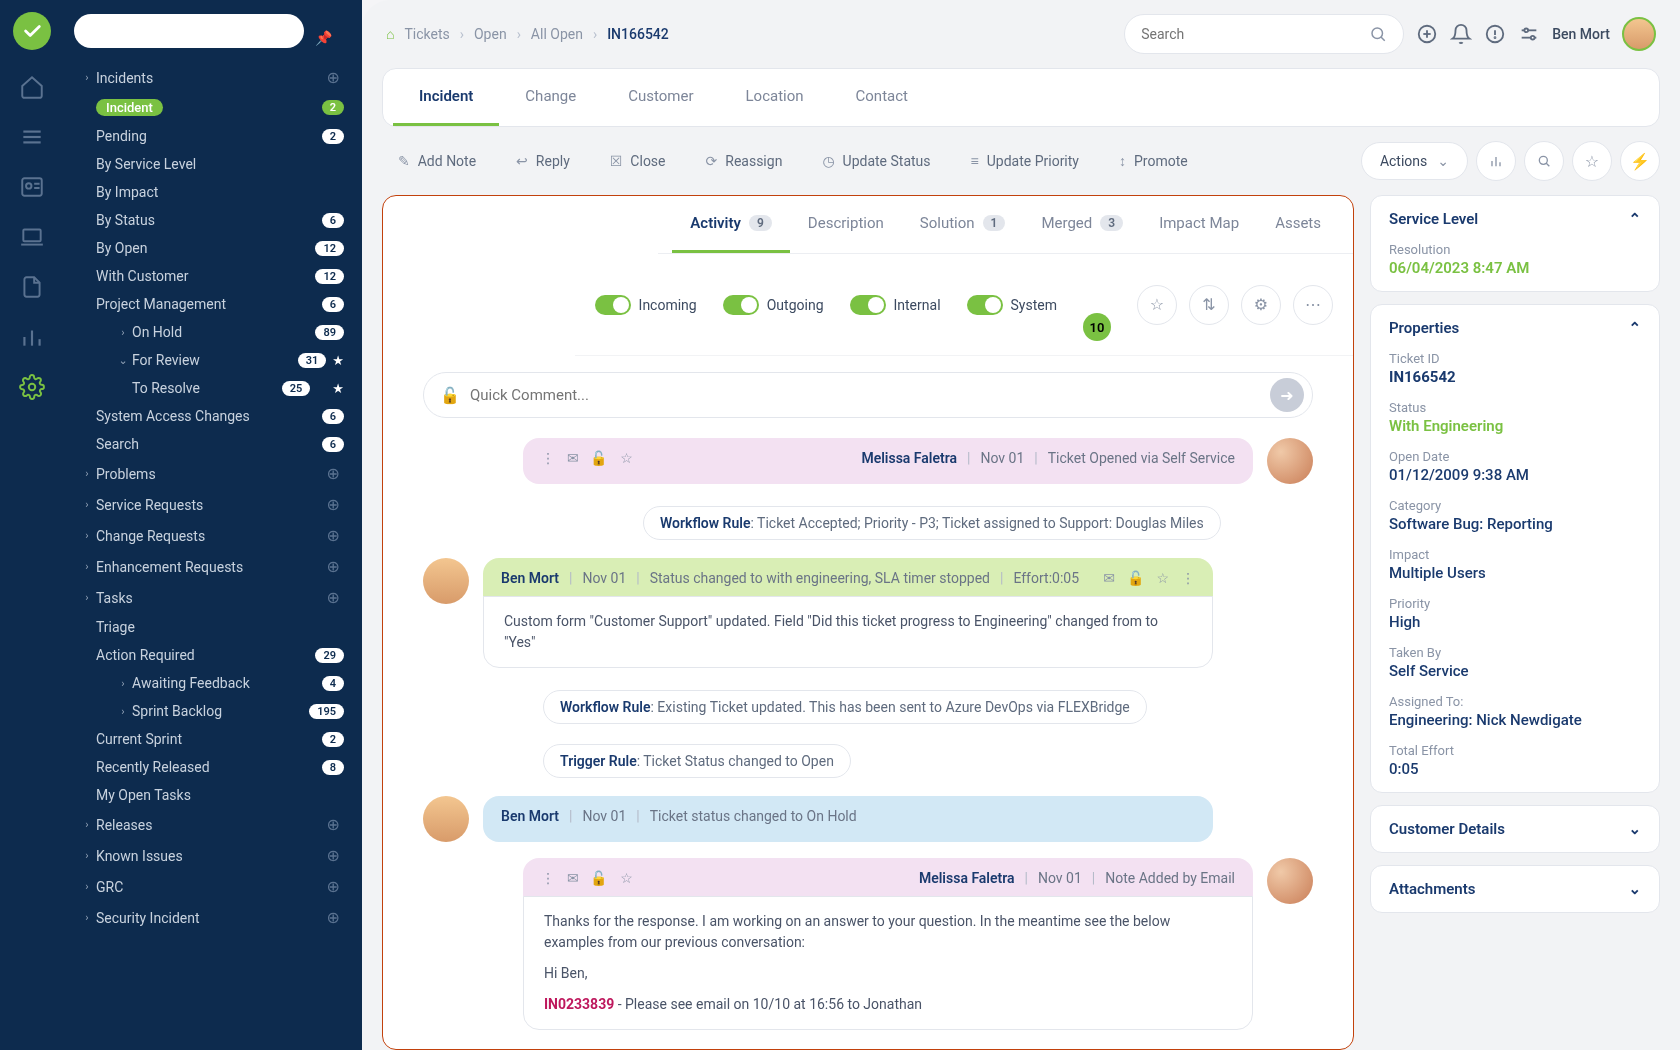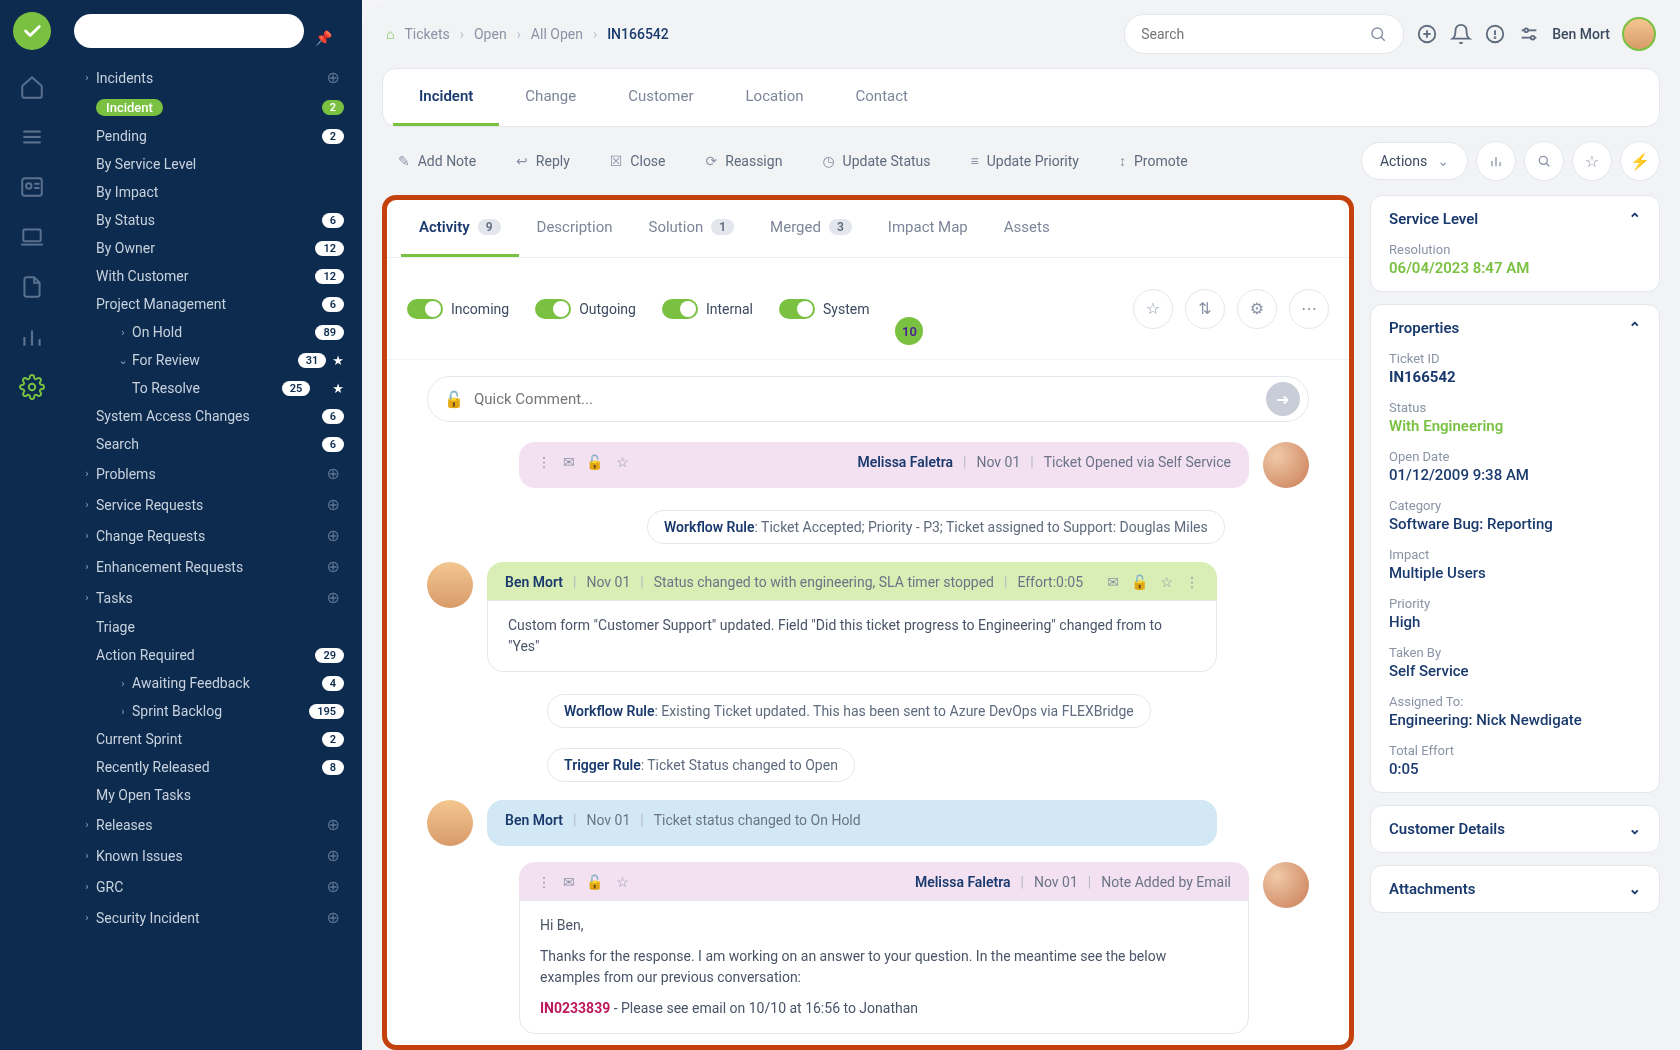--- a/index.html
+++ b/index.html
@@ -35,30 +35,30 @@
 .avatar-sm { width:34px; height:34px; border-radius:50%; background: linear-gradient(#f3c690,#d89b6a); border:2px solid #7ac142;}
 .tabs-card { margin: 0 20px; background:#fff; border-radius:14px; border:1px solid #e3e6ec; display:flex; padding:0 10px;}
 .tab { padding: 18px 26px; font-size:15px; color:#7d8699; cursor:pointer; border-bottom:3px solid transparent;}
 .tab.active{ color:#1a3a6e; font-weight:600; border-bottom-color:#7ac142;}
 .toolbar { margin: 14px 20px 0; display:flex; align-items:center; gap:8px;}
 .tbtn { display:flex; align-items:center; gap:8px; padding:10px 16px; color:#5f6b7e; font-size:14px; cursor:pointer; border-radius:20px;}
 .tbtn .ic{ color:#8a94a6;}
 .actions-dd{ border:1px solid #e3e6ec; background:#fff; border-radius:20px; padding:10px 18px; margin-left:auto; display:flex; align-items:center; gap:10px; color:#3c4a60; font-size:14px;}
 .circ-btn{ width:40px; height:40px; border-radius:50%; border:1px solid #e3e6ec; background:#fff; display:flex; align-items:center; justify-content:center; color:#8a94a6; cursor:pointer;}
 .content-row{ display:flex; gap:16px; margin:14px 20px 0; flex:1; overflow:hidden;}
-.activity-card{ flex:1; background:#fff; border-radius:14px; border:5px solid #c2410c; display:flex; flex-direction:column; overflow:hidden;}
+.activity-card{ flex:1; background:#fff; border-radius:14px; border:1px solid #c2410c; display:flex; flex-direction:column; overflow:hidden;align-items:flex-end;}
 .act-tabs{ display:flex; border-bottom:1px solid #eceef2; padding:0 14px;}
 .act-tab{ padding:18px 18px; display:flex; align-items:center; gap:8px; color:#7d8699; font-size:15px; cursor:pointer; border-bottom:3px solid transparent;}
 .act-tab.active{ color:#1a3a6e; font-weight:600; border-bottom-color:#7ac142;}
 .count-pill{ background:#e3e6ec; color:#5f6b7e; border-radius:10px; font-size:12px; padding:1px 8px; font-weight:600;}
 .filter-row{ display:flex; align-items:center; padding:14px 20px; gap:26px; border-bottom:1px solid #f2f3f5;}
 .toggle{ display:flex; align-items:center; gap:8px; font-size:14px; color:#3c4a60;}
 .switch{ width:36px; height:20px; background:#7ac142; border-radius:10px; position:relative;}
 .switch::after{ content:''; position:absolute; right:2px; top:2px; width:16px; height:16px; background:#fff; border-radius:50%;}
-.num-pill{ background:#7ac142; color:#4c1d95; border-radius:50%; width:28px; height:28px; display:flex; align-items:center; justify-content:center; font-size:13px; font-weight:600;margin-top:45px;}
+.num-pill{ background:#7ac142; color:#000000; border-radius:50%; width:28px; height:28px; display:flex; align-items:center; justify-content:center; font-size:13px; font-weight:600;margin-top:45px;}
 .filter-row .right{ margin-left:auto; display:flex; gap:12px;}
 .feed{ flex:1; overflow-y:auto; padding:16px 40px 20px;}
 .quick-comment{ display:flex; align-items:center; border:1px solid #e3e6ec; border-radius:24px; height:46px; padding:0 8px 0 16px; margin-bottom:20px;}
 .quick-comment .lock-ic{ color:#a8b0c0; margin-right:10px;}
 .quick-comment input{ border:none; outline:none; flex:1; font-size:15px; color:#8a94a6;}
 .send-btn{ width:34px; height:34px; border-radius:50%; background:#c8cdd8; display:flex; align-items:center; justify-content:center; color:#fff;}
 .entry{ display:flex; gap:14px; margin-bottom:12px; position:relative;}
 .entry.right{ flex-direction:row-reverse;}
 .av{ width:46px; height:46px; border-radius:50%; background:linear-gradient(#f3c690,#d89b6a); flex-shrink:0;}
 .av.fem{ background: radial-gradient(circle at 30% 30%, #f0c9a8, #c97d56);}
@@ -147,21 +147,21 @@
       <span class="tree-label">By Service Level</span>
     </div>
   <div class="tree-item indent1">
       <span class="tree-label">By Impact</span>
     </div>
   <div class="tree-item indent1">
       <span class="tree-label">By Status</span>
       <span class="badge">6</span>
     </div>
   <div class="tree-item indent1">
-      <span class="tree-label">By Owner</span>
+      <span class="tree-label">By Open</span>
       <span class="badge">12</span>
     </div>
   <div class="tree-item indent1">
       <span class="tree-label">With Customer</span>
       <span class="badge">12</span>
     </div>
   <div class="tree-item indent1">
       <span class="tree-label">Project Management</span>
       <span class="badge">6</span>
     </div>
@@ -498,22 +498,22 @@
                   </span>
                 <span style="flex:1"></span>
                 <span class="name">Melissa Faletra</span>
                   <span class="divider">|</span>
                 <span>Nov 01</span>
                   <span class="divider">|</span>
                 <span>Note Added by Email</span>
               </div>
             </div>
             <div class="note-body">
+              <p style="margin-bottom:10px;">Thanks for the response. I am working on an answer to your question. In the meantime see the below examples from our previous conversation:</p>
               <p style="margin-bottom:10px;">Hi Ben,</p>
-              <p style="margin-bottom:10px;">Thanks for the response. I am working on an answer to your question. In the meantime see the below examples from our previous conversation:</p>
               <p><strong style="color:#be185d;">IN0233839</strong><span> - Please see email on 10/10 at 16:56 to Jonathan</span></p>
             </div>
           </div>
         </div>
       </div>
     </div>
 
     <div class="sidepanel">
       <div class="panel">
         <div class="panel-hdr">

